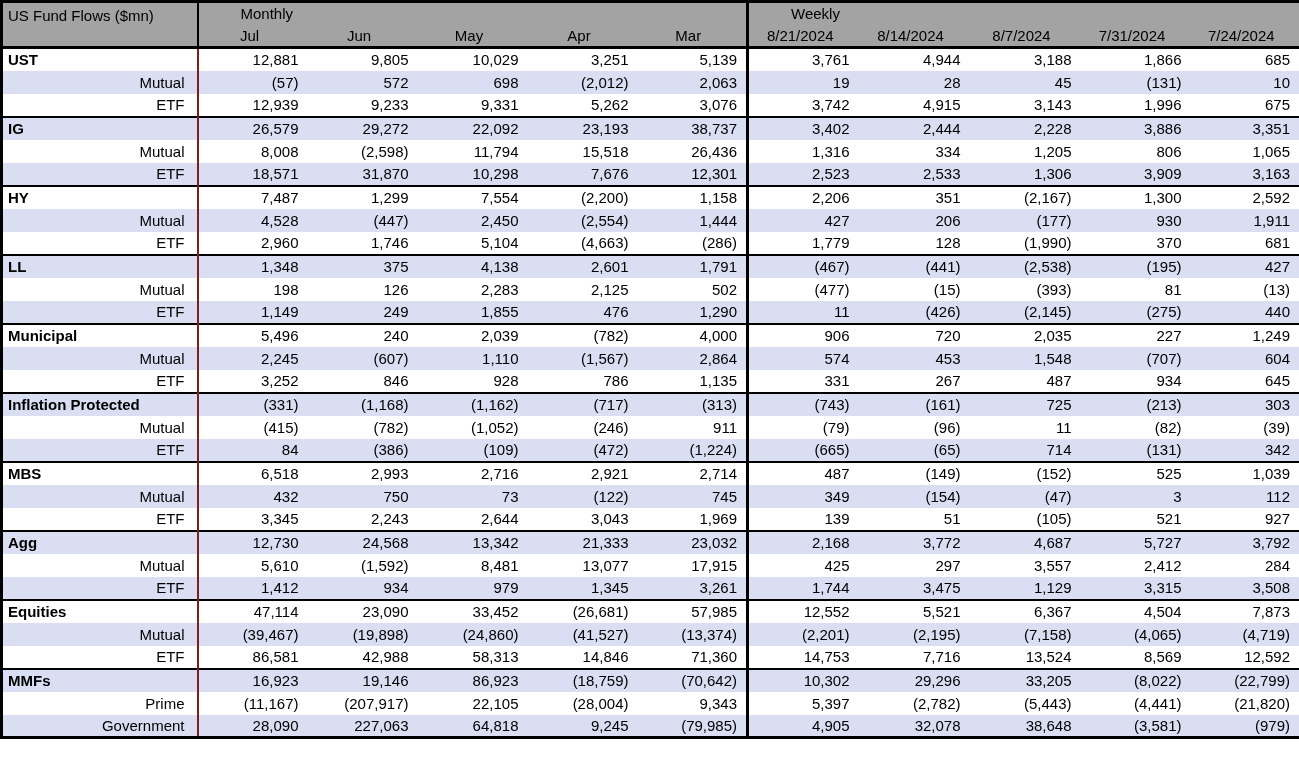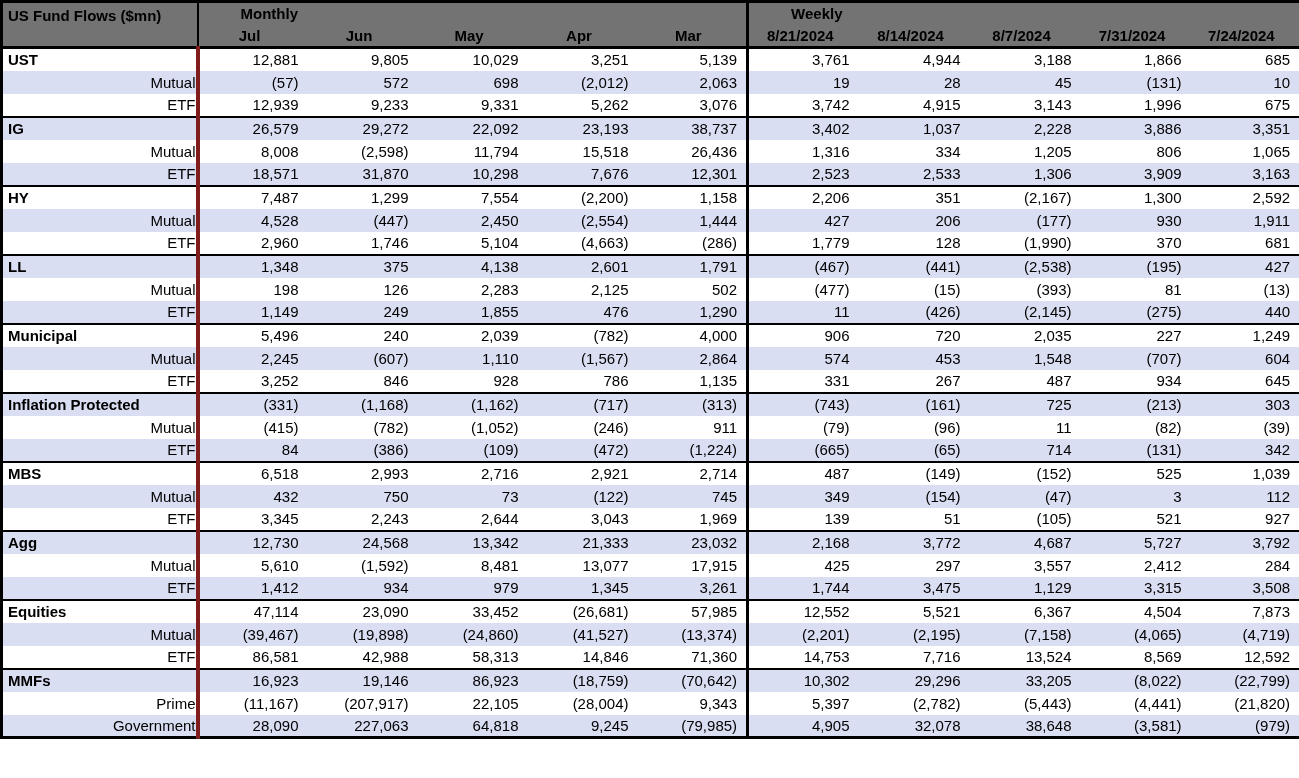--- a/index.html
+++ b/index.html
@@ -19,37 +19,37 @@
   }
   td {
     font-size: 15px;
     height: 23px;
     line-height: 21px;
     padding: 0 9px 0 2px;
     white-space: nowrap;
     overflow: hidden;
   }
   thead td {
-    background: #737373;
-    font-weight: bold;
+    background: #a3a3a3;
+    font-weight: normal;
   }
   td.corner {
     vertical-align: top;
     text-align: left;
     padding: 2px 4px 0 5px;
     border-right: 2px solid #000;
     border-bottom: 3px solid #000;
   }
   td.sechdr { text-align: left; padding-left: 42px; }
   tr.hdr2 td { border-bottom: 3px solid #000; text-align: center; }
   td.wsep { border-left: 3px solid #000; }
   tbody td.lbl {
     text-align: right;
-    border-right: 4px solid #7f1d1d;
-    padding-right: 0;
+    border-right: 2px solid #7f1d1d;
+    padding-right: 12px;
   }
   tbody td.grp {
     text-align: left;
     font-weight: bold;
     padding-left: 5px;
   }
   tbody td.num { text-align: right; }
   tbody tr.band td { background: #dadef2; }
   tbody tr.gstart td { border-top: 2px solid #000; }
 </style>
@@ -130,21 +130,21 @@
         <td class="num">675</td>
       </tr>
       <tr class="band gstart">
         <td class="lbl grp">IG</td>
         <td class="num">26,579</td>
         <td class="num">29,272</td>
         <td class="num">22,092</td>
         <td class="num">23,193</td>
         <td class="num">38,737</td>
         <td class="num wsep">3,402</td>
-        <td class="num">1,037</td>
+        <td class="num">2,444</td>
         <td class="num">2,228</td>
         <td class="num">3,886</td>
         <td class="num">3,351</td>
       </tr>
       <tr class="">
         <td class="lbl">Mutual</td>
         <td class="num">8,008</td>
         <td class="num">(2,598)</td>
         <td class="num">11,794</td>
         <td class="num">15,518</td>

